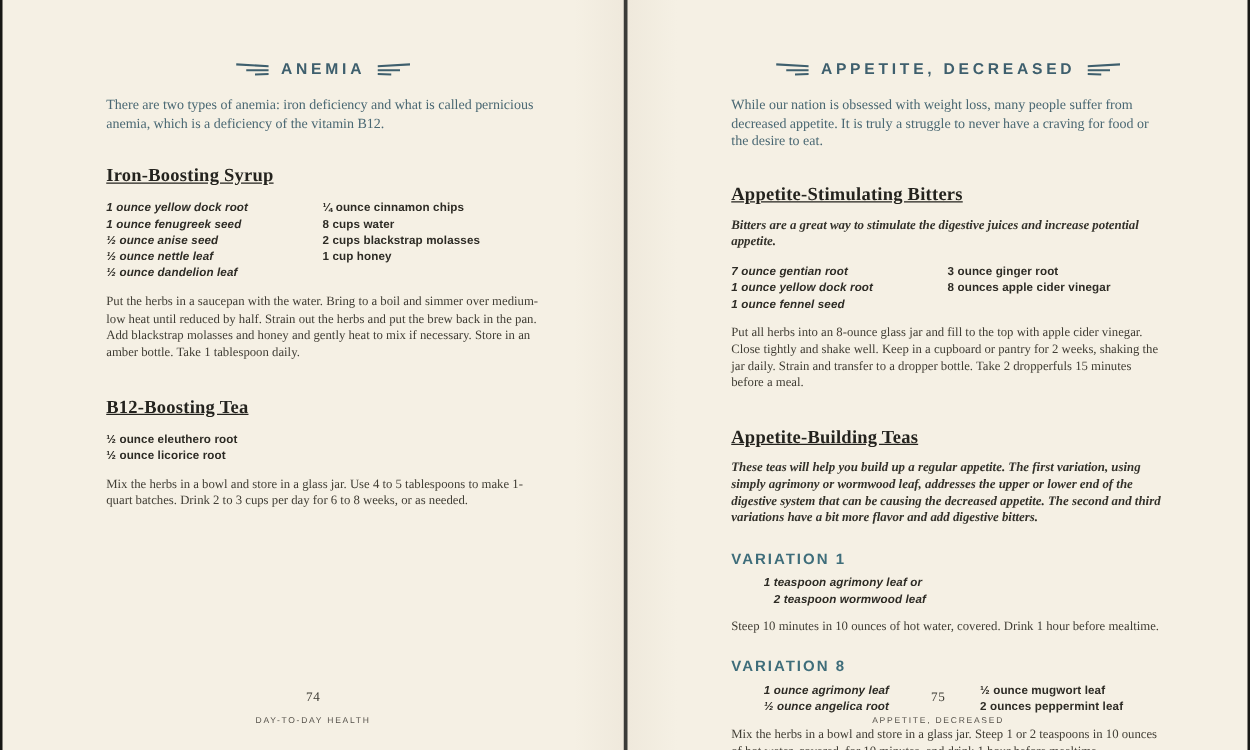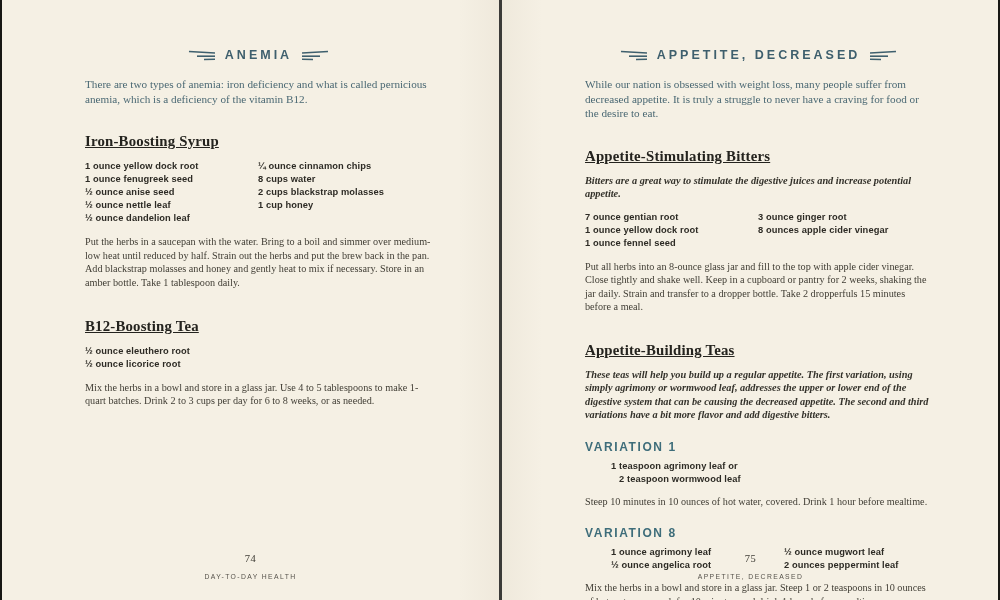--- a/index.html
+++ b/index.html
@@ -37,21 +37,21 @@
   }
   .recipe-title.first{margin-top:27px;}
   .recipe-title.second{margin-top:28px;}
 
   .recipe-note{
     margin-top:9px;font-style:italic;font-weight:bold;color:#33312a;
     font-size:10.3px;line-height:13.4px;
   }
 
   .cols{display:flex;margin-top:10px;}
-  .col1{width:173px;}
+  .col1{width:173px;font-style:italic;}
   .col2{flex:1;}
   .ing{
     font-family:"Liberation Sans",sans-serif;font-weight:bold;
     font-size:9.3px;line-height:13px;color:#2d2b25;
     white-space:pre-wrap;letter-spacing:0.1px;
   }
   .instructions{
     margin-top:10px;font-size:10.2px;line-height:13.6px;color:#403d34;
   }
 

